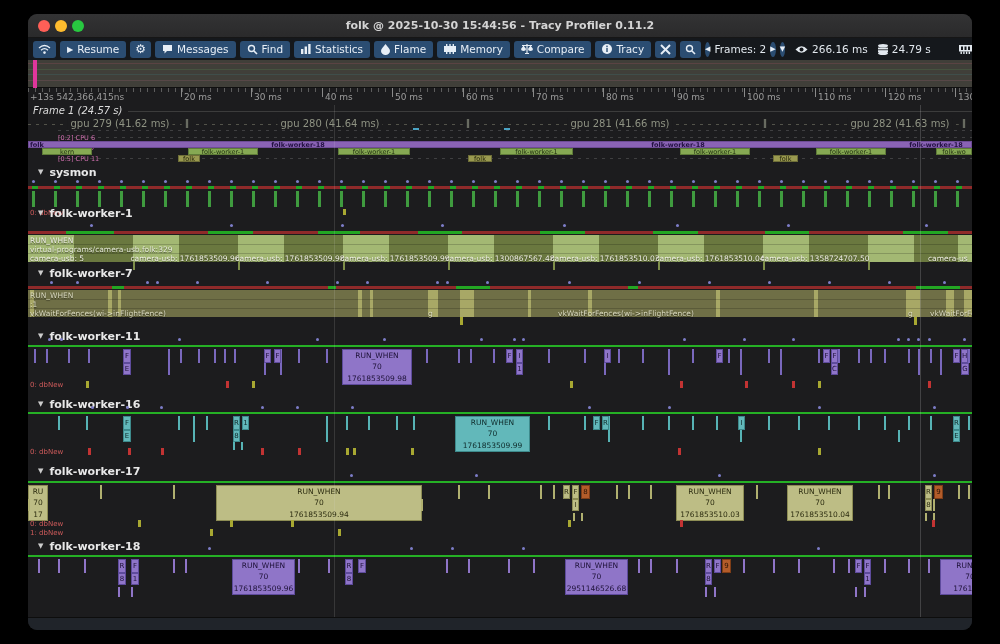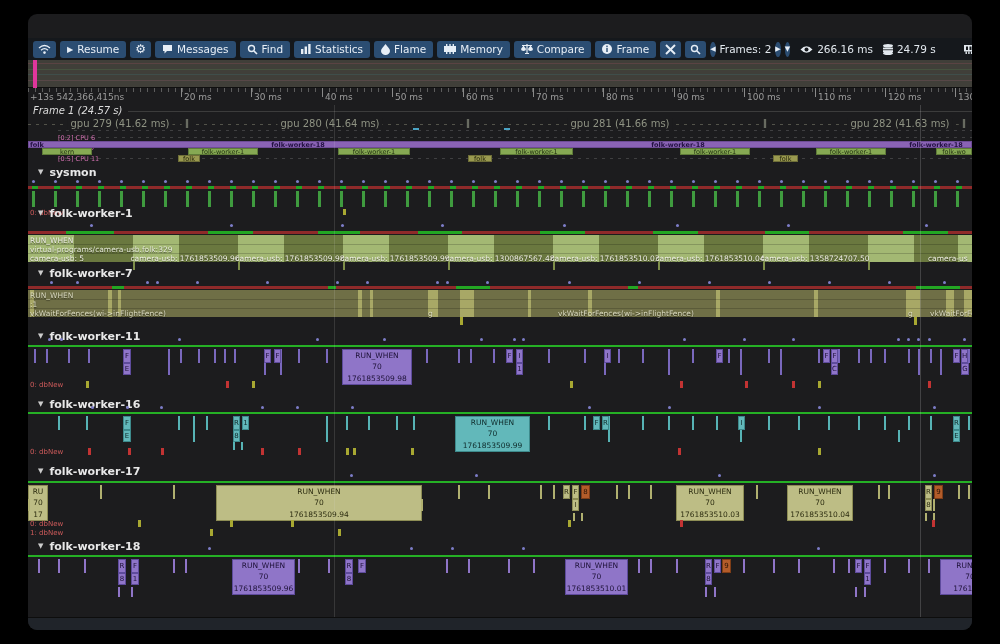--- a/index.html
+++ b/index.html
@@ -27,20 +27,26 @@
   .zlines { display:flex; flex-direction:column; width:100%; height:100%; overflow:hidden; }
   .zlines > div { flex:1; display:flex; align-items:center; justify-content:center; overflow:hidden; white-space:nowrap; }
   .hdrtri { font-size:7px; color:#cccccc; margin-right:6px; }
   .hdrlab { font-size:11px; color:#e8e8e8; font-weight:bold; }
   .thdr { display:flex; align-items:center; height:12px; }
 </style>
 </head>
 <body>
 
 <div id="window">
+  <div id="titlebar">
+    <span class="tl" style="left:10px;background:#ff5f57"></span>
+    <span class="tl" style="left:27px;background:#febc2e"></span>
+    <span class="tl" style="left:44px;background:#28c840"></span>
+    <div id="title">folk @ 2025-10-30 15:44:56 - Tracy Profiler 0.11.2</div>
+  </div>
 
   <div id="toolbar">
     <span class="btn sq">
         <svg class="ic" width="13" height="11" viewBox="0 0 13 11">
           <path d="M1 4 Q6.5 -1 12 4" stroke="#e7eef6" fill="none" stroke-width="1.3"></path>
           <path d="M3 6.2 Q6.5 3 10 6.2" stroke="#e7eef6" fill="none" stroke-width="1.3"></path>
           <circle cx="6.5" cy="8.6" r="1.3" fill="#e7eef6"></circle>
         </svg>
       </span>
     <span class="btn">
@@ -98,21 +104,21 @@
           <rect x="4" y="9" width="4" height="1" fill="#e7eef6"></rect>
         </svg>
         <span>Compare</span>
       </span>
     <span class="btn">
         <svg class="ic" width="10" height="10" viewBox="0 0 10 10">
           <circle cx="5" cy="5" r="5" fill="#e7eef6"></circle>
           <rect x="4.3" y="4" width="1.4" height="4" fill="#2b4d72"></rect>
           <rect x="4.3" y="1.6" width="1.4" height="1.6" fill="#2b4d72"></rect>
         </svg>
-        <span>Frame</span>
+        <span>Tracy</span>
       </span>
     <span class="btn sq">
         <svg class="ic" width="11" height="11" viewBox="0 0 11 11">
           <line x1="1" y1="1" x2="10" y2="10" stroke="#e7eef6" stroke-width="2"></line>
           <line x1="10" y1="1" x2="1" y2="10" stroke="#e7eef6" stroke-width="2"></line>
         </svg>
       </span>
     <span class="btn sq">
         <svg class="ic" width="11" height="11" viewBox="0 0 11 11">
           <circle cx="4.5" cy="4.5" r="3" stroke="#e7eef6" fill="none" stroke-width="1.4"></circle>
@@ -968,21 +974,21 @@
       </div>
       <div style="position: absolute; left: 317px; top: 468px; width: 8px; height: 12px; background: rgb(143, 117, 200); color: rgb(30, 18, 56); font-size: 7px; border: 1px solid rgb(94, 75, 156);">
         <div class="zlines">
           <div>8</div>
         </div>
       </div>
       <div style="position: absolute; left: 537px; top: 454px; width: 63px; height: 36px; background: rgb(143, 117, 200); color: rgb(30, 18, 56); font-size: 7.5px; border: 1px solid rgb(94, 75, 156);">
         <div class="zlines">
           <div>RUN_WHEN</div>
           <div>70</div>
-          <div>1761853510.01</div>
+          <div>2951146526.68</div>
         </div>
       </div>
       <div style="position: absolute; left: 677px; top: 454px; width: 7px; height: 14px; background: rgb(143, 117, 200); color: rgb(30, 18, 56); font-size: 7px; border: 1px solid rgb(94, 75, 156);">
         <div class="zlines">
           <div>R</div>
         </div>
       </div>
       <div style="position: absolute; left: 686px; top: 454px; width: 7px; height: 14px; background: rgb(143, 117, 200); color: rgb(30, 18, 56); font-size: 7px; border: 1px solid rgb(94, 75, 156);">
         <div class="zlines">
           <div>F</div>

